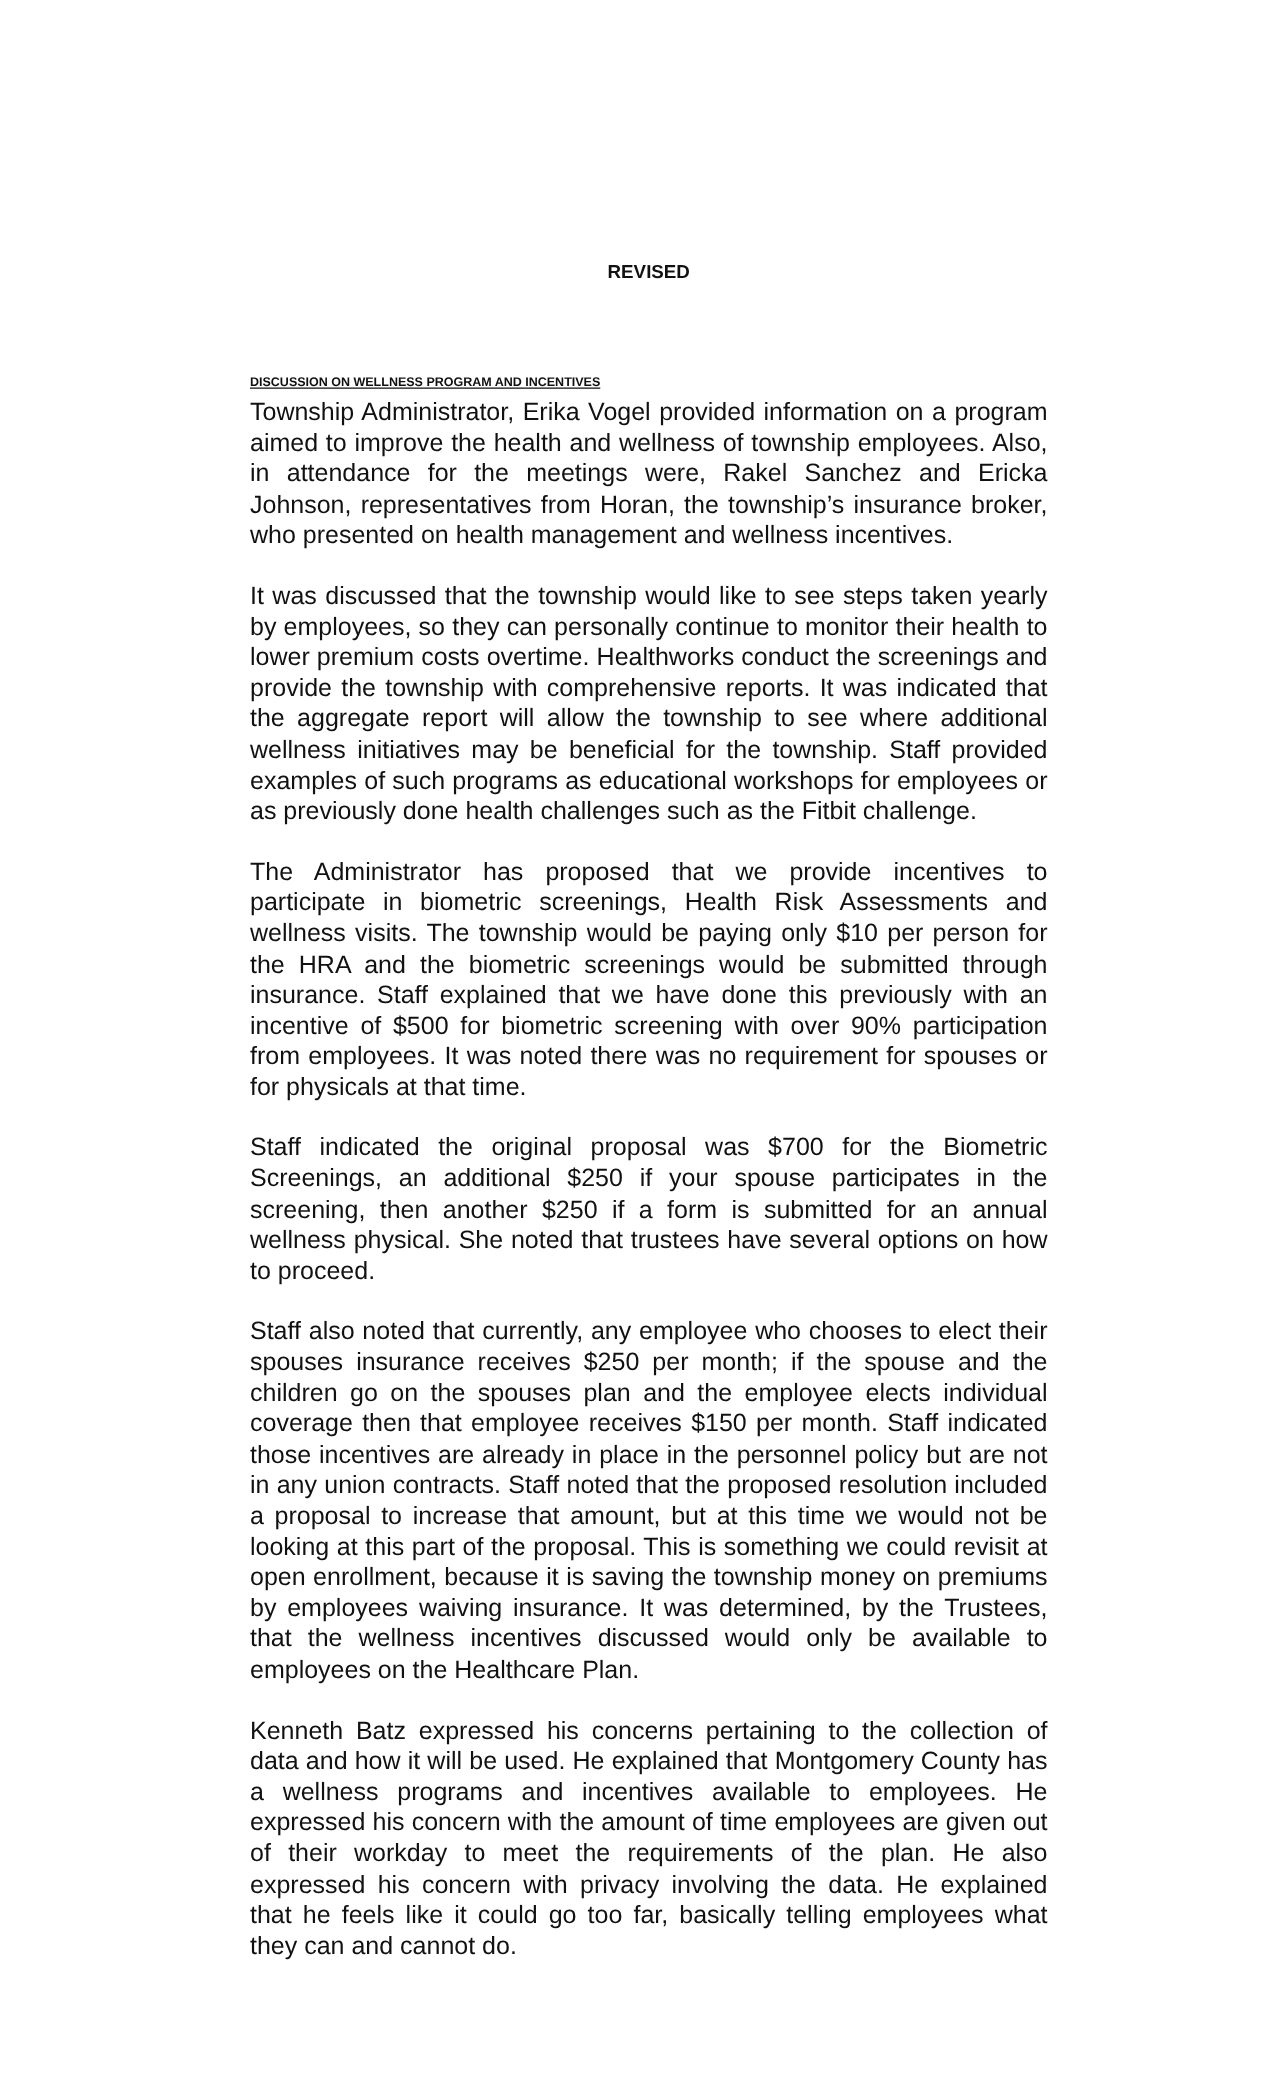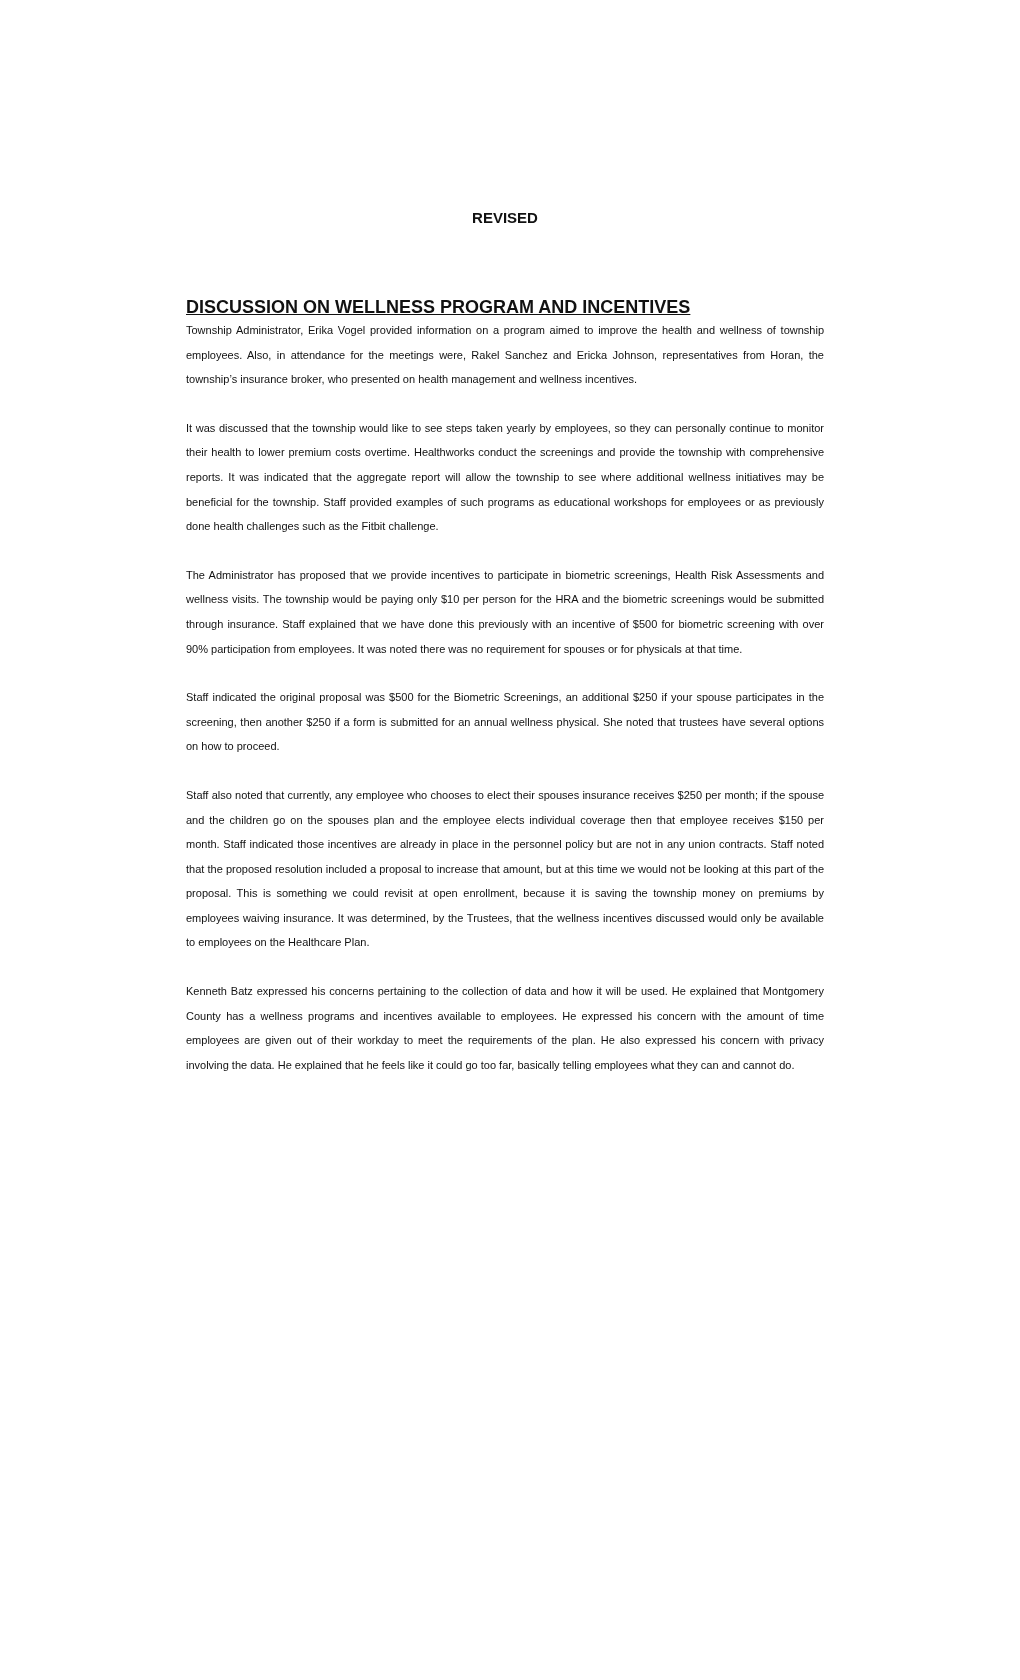--- a/index.html
+++ b/index.html
@@ -1,39 +1,39 @@
 <!DOCTYPE html>
 <html><head>
 <meta charset="utf-8">
 <style>
   html, body { margin: 0; padding: 0; background: #ffffff; }
   body { width: 1020px; height: 1680px; position: relative; overflow: hidden;
          font-family: "Liberation Sans", "DejaVu Sans", sans-serif; color: #111; }
-  .page { position: absolute; left: 186px; top: 206px; width: 638px; }
+  .page { position: absolute; left: 200px; top: 206px; width: 638px; }
   .title { text-align: center; font-weight: bold; font-size: 15px; line-height: 24px; }
   .p { font-size: 15px; line-height: 22.5px; text-align: justify; margin: 0; }
   .p.small { font-size: 14.5px; }
-  .p.big { font-size: 11px; line-height: 24.6px; }
+  .p.big { font-size: 20px; line-height: 24.6px; }
   .gap { height: 22px; }
   .gap-big { height: 24px; }
-  .heading { font-weight: bold; text-decoration: underline; font-size: 18px; line-height: 22px; }
+  .heading { font-weight: bold; text-decoration: underline; font-size: 10px; line-height: 22px; }
 </style>
 </head>
 <body>
 
 <div class="page">
   <div class="title">REVISED</div>
   <div class="gap"></div>
   <div class="gap"></div>
   <div class="gap"></div>
   <div class="heading">DISCUSSION ON WELLNESS PROGRAM AND INCENTIVES</div>
   <p class="p big">Township Administrator, Erika Vogel provided information on a program aimed to improve the health and wellness of township employees. Also, in attendance for the meetings were, Rakel Sanchez and Ericka Johnson, representatives from Horan, the township’s insurance broker, who presented on health management and wellness incentives.</p>
   <div class="gap-big"></div>
   <p class="p big">It was discussed that the township would like to see steps taken yearly by employees, so they can personally continue to monitor their health to lower premium costs overtime. Healthworks conduct the screenings and provide the township with comprehensive reports. It was indicated that the aggregate report will allow the township to see where additional wellness initiatives may be beneficial for the township. Staff provided examples of such programs as educational workshops for employees or as previously done health challenges such as the Fitbit challenge.</p>
   <div class="gap-big"></div>
   <p class="p big">The Administrator has proposed that we provide incentives to participate in biometric screenings, Health Risk Assessments and wellness visits.  The township would be paying only $10 per person for the HRA and the biometric screenings would be submitted through insurance. Staff explained that we have done this previously with an incentive of $500 for biometric screening with over 90% participation from employees. It was noted there was no requirement for spouses or for physicals at that time.</p>
   <div class="gap-big"></div>
-  <p class="p big">Staff indicated the original proposal was $500 for the Biometric Screenings, an additional $250 if your spouse participates in the screening, then another $250 if a form is submitted for an annual wellness physical. She noted that trustees have several options on how to proceed.</p>
+  <p class="p big">Staff indicated the original proposal was $700 for the Biometric Screenings, an additional $250 if your spouse participates in the screening, then another $250 if a form is submitted for an annual wellness physical. She noted that trustees have several options on how to proceed.</p>
   <div class="gap-big"></div>
   <p class="p big">Staff also noted that currently, any employee who chooses to elect their spouses insurance receives $250 per month; if the spouse and the children go on the spouses plan and the employee elects individual coverage then that employee receives $150 per month. Staff indicated those incentives are already in place in the personnel policy but are not in any union contracts. Staff noted that the proposed resolution included a proposal to increase that amount, but at this time we would not be looking at this part of the proposal. This is something we could revisit at open enrollment, because it is saving the township money on premiums by employees waiving insurance. It was determined, by the Trustees, that the wellness incentives discussed would only be available to employees on the Healthcare Plan.</p>
   <div class="gap-big"></div>
   <p class="p big">Kenneth Batz expressed his concerns pertaining to the collection of data and how it will be used. He explained that Montgomery County has a wellness programs and incentives available to employees. He expressed his concern with the amount of time employees are given out of their workday to meet the requirements of the plan. He also expressed his concern with privacy involving the data. He explained that he feels like it could go too far, basically telling employees what they can and cannot do.</p>
 </div>
 
 </body></html>

